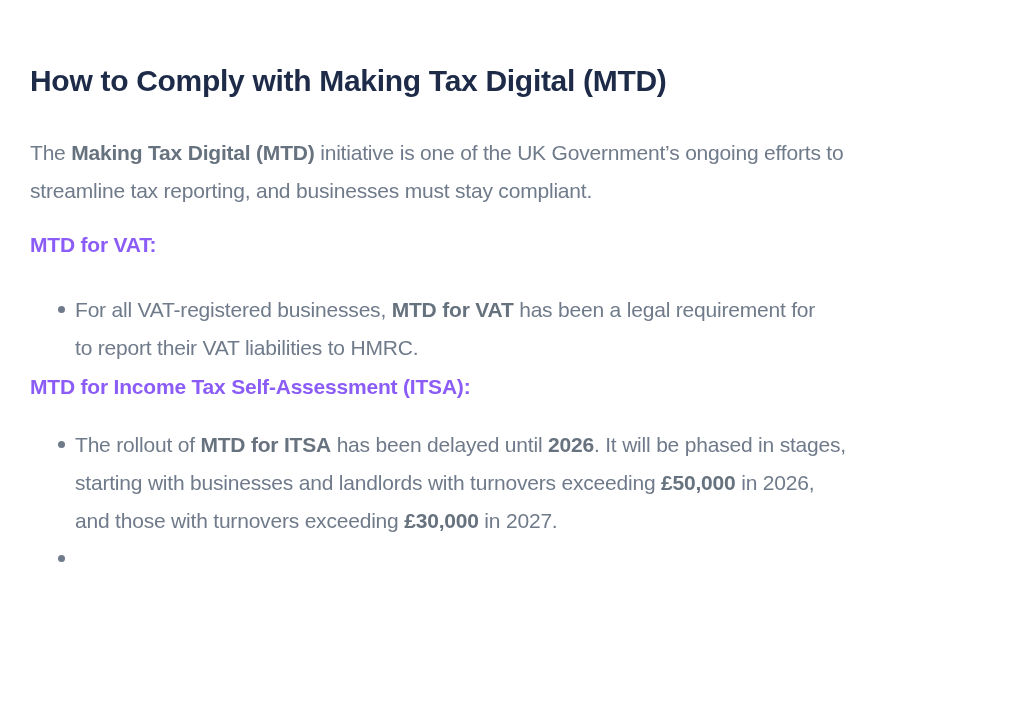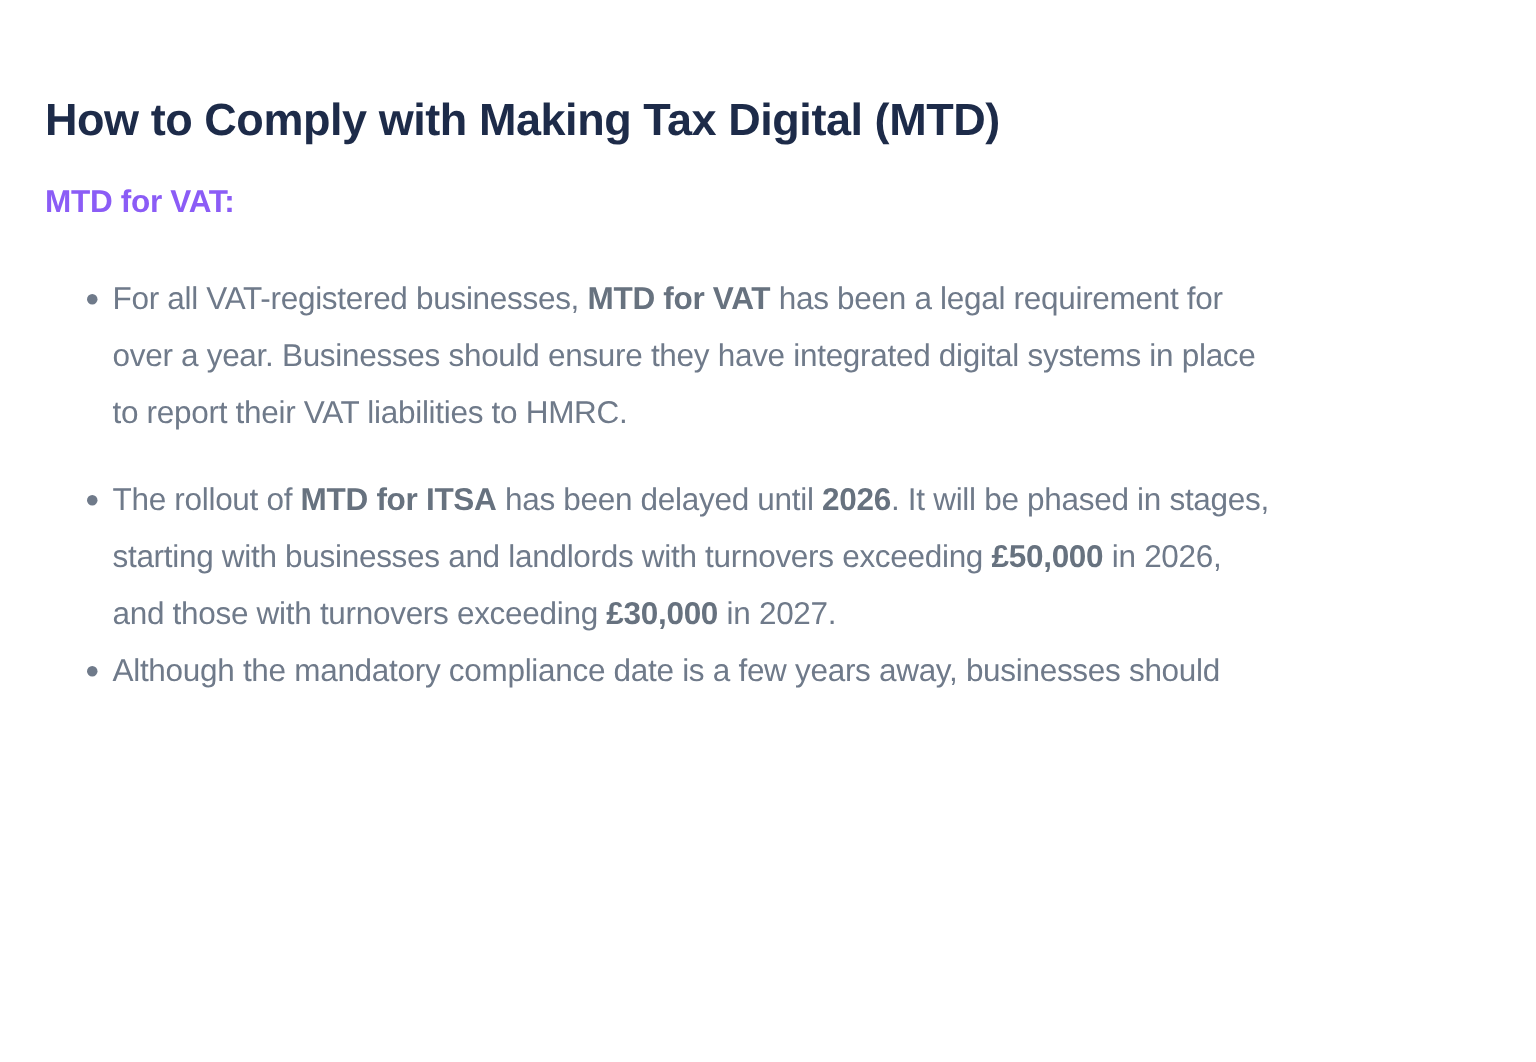--- a/index.html
+++ b/index.html
@@ -72,35 +72,40 @@
   }
   .line { display: block; }
 </style>
 </head>
 <body>
 
 <div class="article">
 
   <h1 class="page-title">How to Comply with Making Tax Digital (MTD)</h1>
 
+  <p class="intro body-text">
+      <span class="line"><span>The </span><strong>Making Tax Digital (MTD)</strong><span> initiative is one of the UK Government’s ongoing efforts to</span></span>
+      <span class="line"><span>streamline tax reporting, and businesses must stay compliant.</span></span>
+    </p>
 
   <p class="subhead"><strong>MTD for VAT:</strong></p>
 
   <ul class="bullet-list vat">
     <li class="body-text">
       <span class="dot"></span>
-      <span class="li-text"><span class="line"><span>For all VAT-registered businesses, </span><strong>MTD for VAT</strong><span> has been a legal requirement for</span></span><span class="line"><span>over a year. Businesses should ensure they have integrated digital systems in place</span></span><span class="line"><span>to report their VAT liabilities to HMRC.</span></span></span>
+      <span class="li-text"><span class="line"><span>For all VAT-registered businesses, </span><strong>MTD for VAT</strong><span> has been a legal requirement for</span></span><span class="line"><span>to report their VAT liabilities to HMRC.</span></span></span>
     </li>
   </ul>
 
+  <p class="subhead itsa"><strong>MTD for Income Tax Self-Assessment (ITSA):</strong></p>
 
   <ul class="bullet-list itsa">
     <li class="body-text">
       <span class="dot"></span>
       <span class="li-text"><span class="line"><span>The rollout of </span><strong>MTD for ITSA</strong><span> has been delayed until </span><strong>2026</strong><span>. It will be phased in stages,</span></span><span class="line"><span>starting with businesses and landlords with turnovers exceeding </span><strong>£50,000</strong><span> in 2026,</span></span><span class="line"><span>and those with turnovers exceeding </span><strong>£30,000</strong><span> in 2027.</span></span></span>
     </li>
     <li class="body-text">
       <span class="dot"></span>
-      <span class="li-text"><span class="line"><span>Although the mandatory compliance date is a few years away, businesses should</span></span></span>
+      <span class="li-text"></span>
     </li>
   </ul>
 
 </div>
 
 </body></html>

